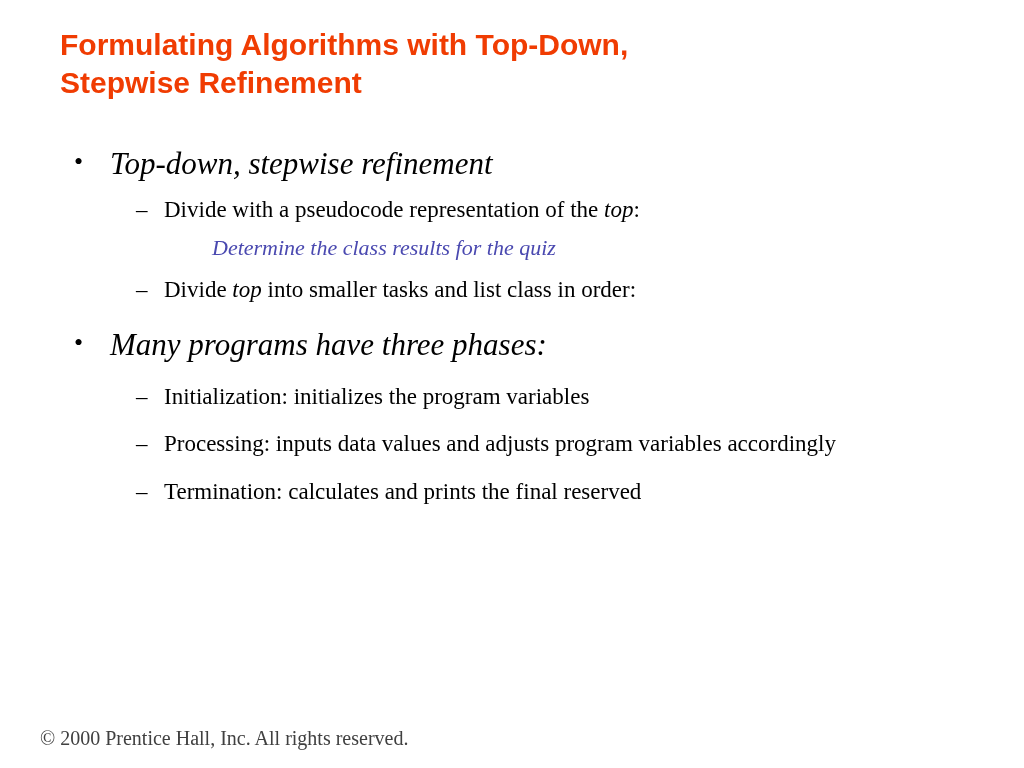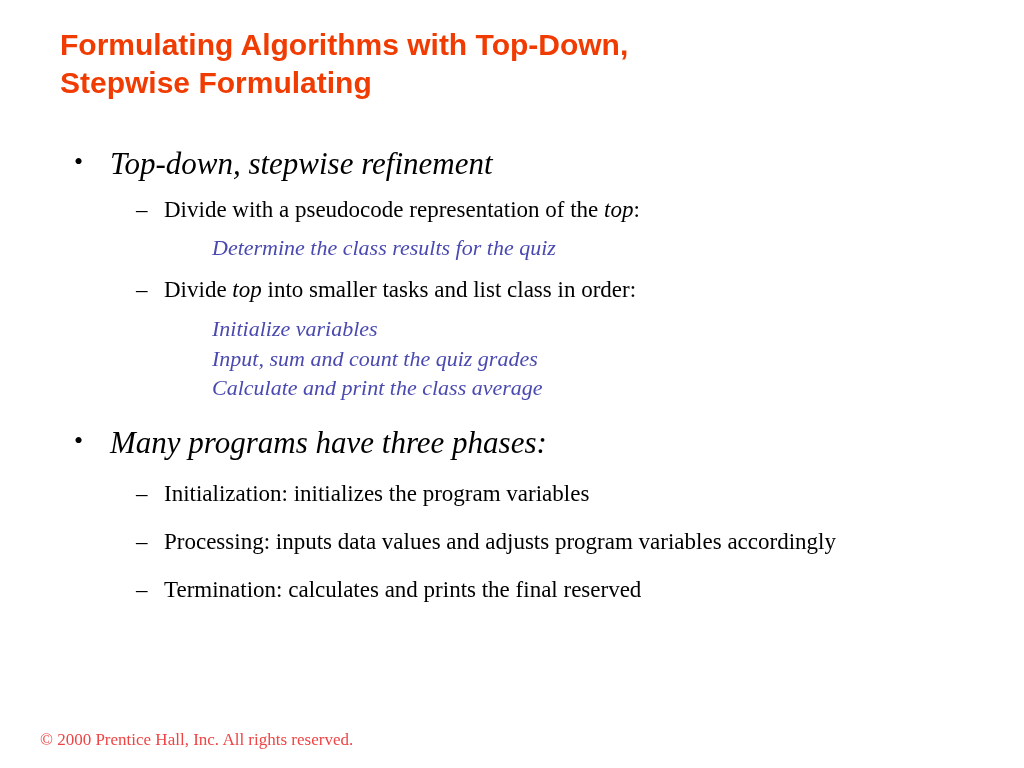--- a/index.html
+++ b/index.html
@@ -83,33 +83,33 @@
     margin-bottom: 1px;
   }
   .it {
     font-style: italic;
     margin-top: 48px;
   }
   .footer {
     position: absolute;
     left: 40px;
     bottom: 18px;
-    font-size: 17px;
-    color: #ef4444;
+    font-size: 20px;
+    color: #404040;
     font-family: "Liberation Serif", serif;
   }
 </style>
 </head>
 <body>
 
 <div class="slide">
 
   <div class="slide-title">
     <div>Formulating Algorithms with Top-Down,</div>
-    <div>Stepwise Formulating</div>
+    <div>Stepwise Refinement</div>
   </div>
 
   <div class="body-block">
 
     <div class="lvl1">
       <span class="bullet">•</span>
       <span class="txt">Top-down, stepwise refinement</span>
     </div>
 
     <div class="lvl2">
@@ -119,25 +119,20 @@
 
     <div class="code-block">
       <div>Determine the class results for the quiz</div>
     </div>
 
     <div class="lvl2">
       <span class="dash">–</span>
       <span class="txt"><span>Divide </span><span class="it">top</span><span> into smaller tasks and list class in order:</span></span>
     </div>
 
-    <div class="code-block">
-      <div>Initialize variables</div>
-      <div>Input, sum and count the quiz grades</div>
-      <div>Calculate and print the class average</div>
-    </div>
 
     <div class="lvl1" style="margin-top:22px;">
       <span class="bullet">•</span>
       <span class="txt">Many programs have three phases:</span>
     </div>
 
     <div class="lvl2" style="margin-top:18px;">
       <span class="dash">–</span>
       <span class="txt">Initialization: initializes the program variables</span>
     </div>

